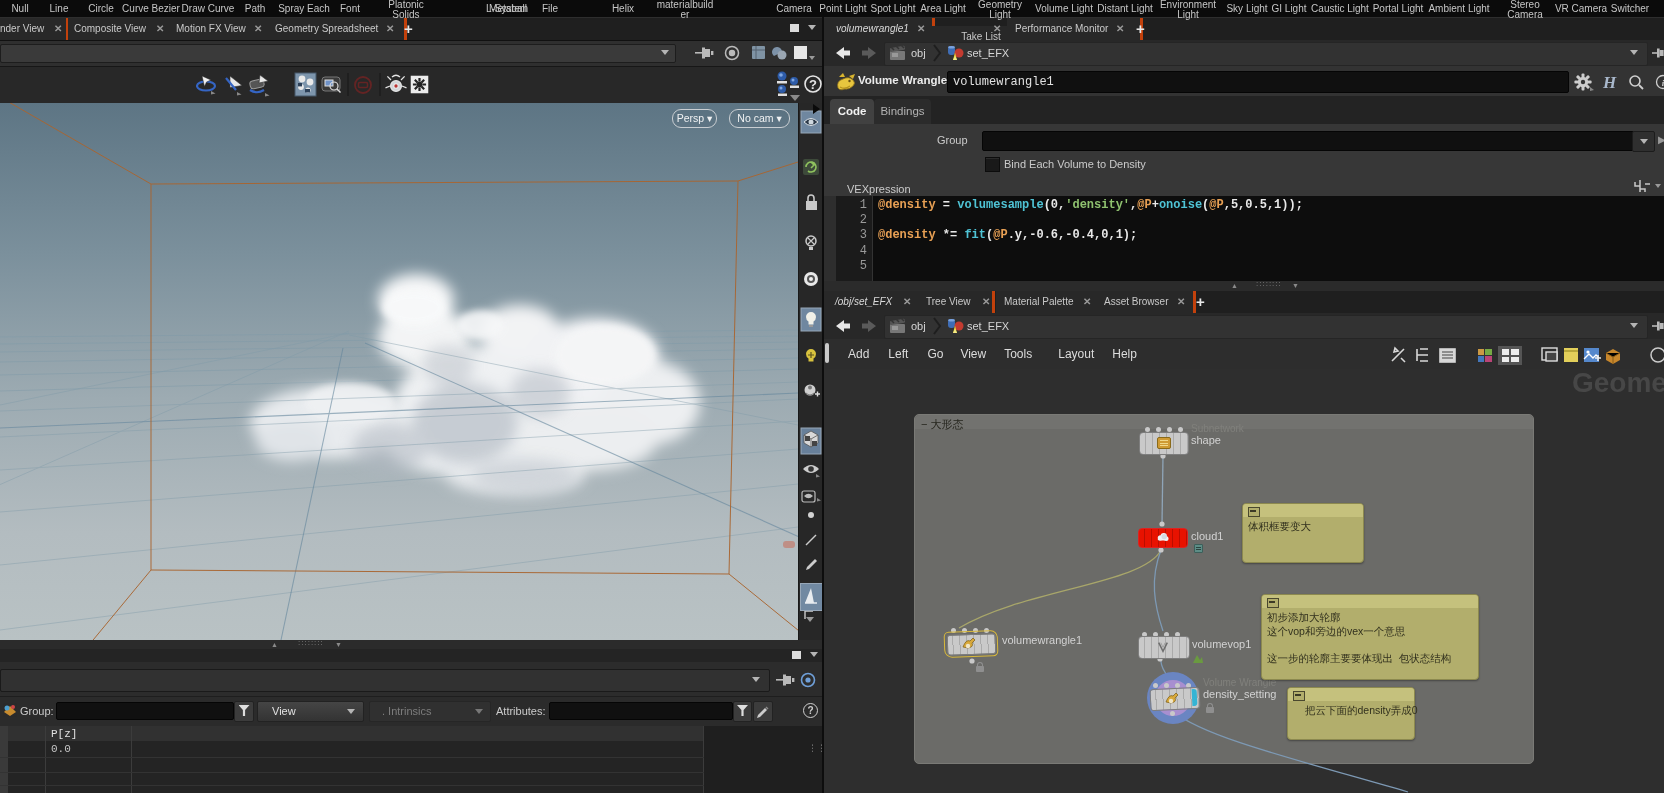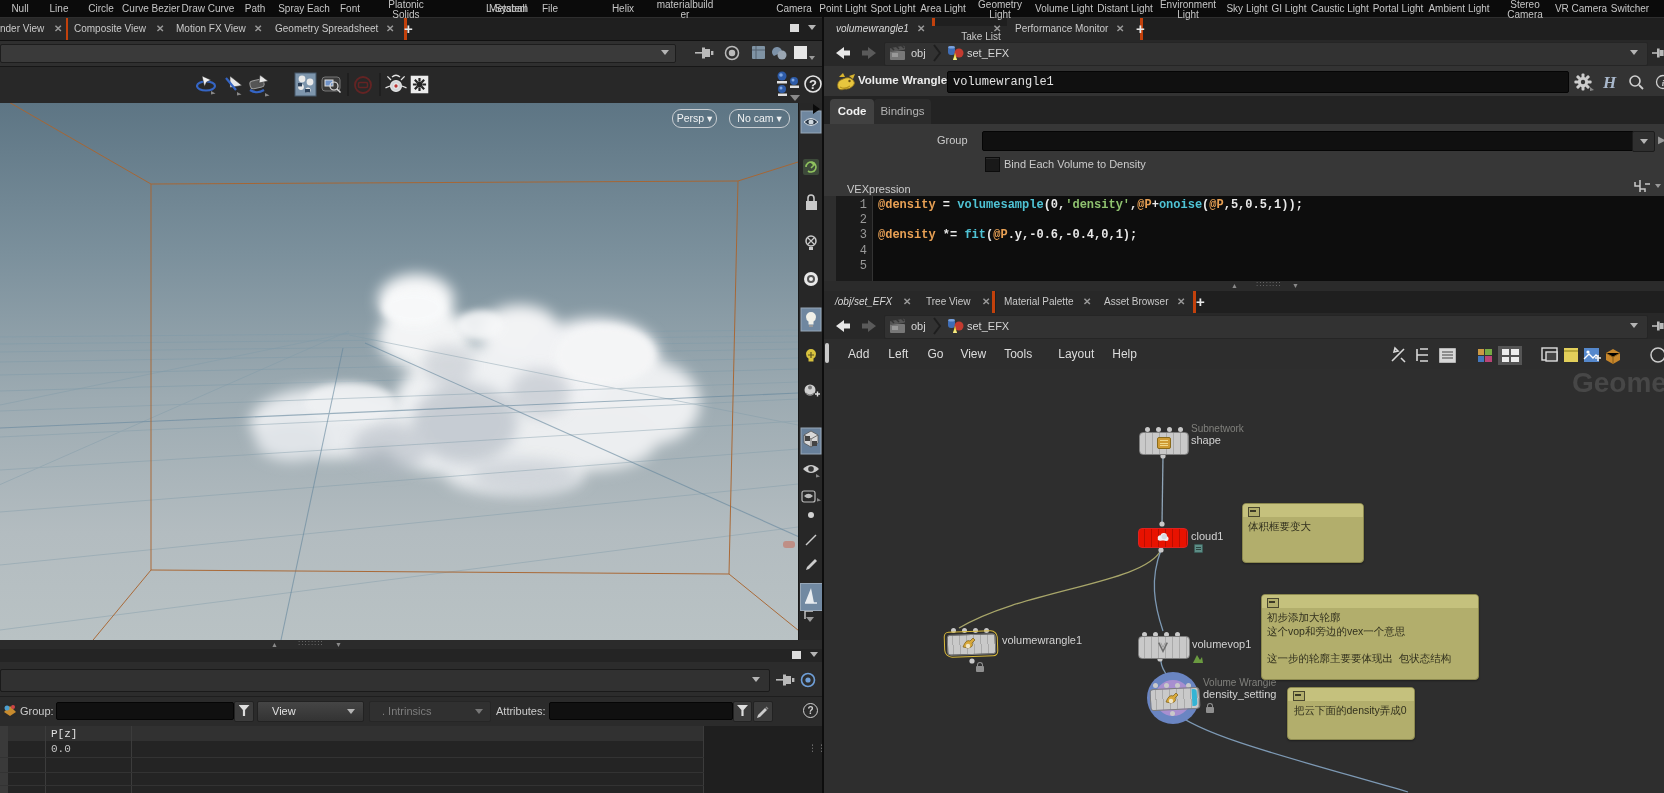--- a/index.html
+++ b/index.html
@@ -584,20 +584,24 @@
  <g>
         <path d="M216 8 l7 -4 7 4 0 7 -7 4 -7 -4 z" fill="#c8872c"></path>
         <path d="M216 8 l7 4 7 -4 M223 12 v7" stroke="#8a5c16" stroke-width="1"></path>
       </g>
  <circle cx="268" cy="10" r="7" fill="none" stroke="#ccc" stroke-width="1.5"></circle>
 </svg>
 
 <div id="net" class="abs" style="left:824px;top:369px;width:840px;height:424px;background:#2e2e2e;overflow:hidden;">
 <span class="abs" style="left:748px;top:-2px;font-size:28px;font-weight:bold;color:#474747;letter-spacing:0px;">Geometr</span>
 
+<div class="abs" style="left:90px;top:45px;width:618px;height:348px;background:#6b6b68;border:1px solid #7a7a76;border-radius:5px;">
+ <div class="abs" style="left:0;top:0;width:100%;height:14px;background:rgba(255,255,255,.05);border-radius:5px 5px 0 0;"></div>
+ <span class="abs" style="left:6px;top:2px;color:#26261e;font-size:11px;">− 大形态</span>
+</div>
 
 <svg class="abs" style="left:0;top:0;" width="840" height="424" viewBox="0 0 840 424">
  <g fill="none">
   <path d="M339 87 L338 155" stroke="#8fa5b8" stroke-width="1.3"></path>
   <path d="M337 181 C320 215 200 220 135 259" stroke="#a8a66a" stroke-width="1.3"></path>
   <path d="M337 181 C326 210 330 235 339 262" stroke="#7d99b4" stroke-width="1.3"></path>
   <path d="M337 290 C336 300 343 303 345 312" stroke="#7d99b4" stroke-width="1.3"></path>
   <path d="M350 343 C380 368 470 390 584 423" stroke="#7d99b4" stroke-width="1.3"></path>
  </g>
  <g fill="#c9c9c9">
@@ -700,16 +704,16 @@
 这一步的轮廓主要要体现出  包状态结构</div>
 </div>
 <div class="note" style="left:418px;top:134px;width:120px;height:58px;">
  <div class="hdr"></div>
         <div class="mm"></div>
  <div class="txt" style="left:5px;top:16px;">体积框要变大</div>
 </div>
 <div class="note" style="left:463px;top:318px;width:126px;height:51px;">
  <div class="hdr"></div>
         <div class="mm"></div>
- <div class="txt" style="left:6px;top:16px;">把云下面的density弄成0</div>
+ <div class="txt" style="left:17px;top:16px;">把云下面的density弄成0</div>
 </div>
 </div>
 
 </div>
 </body></html>

